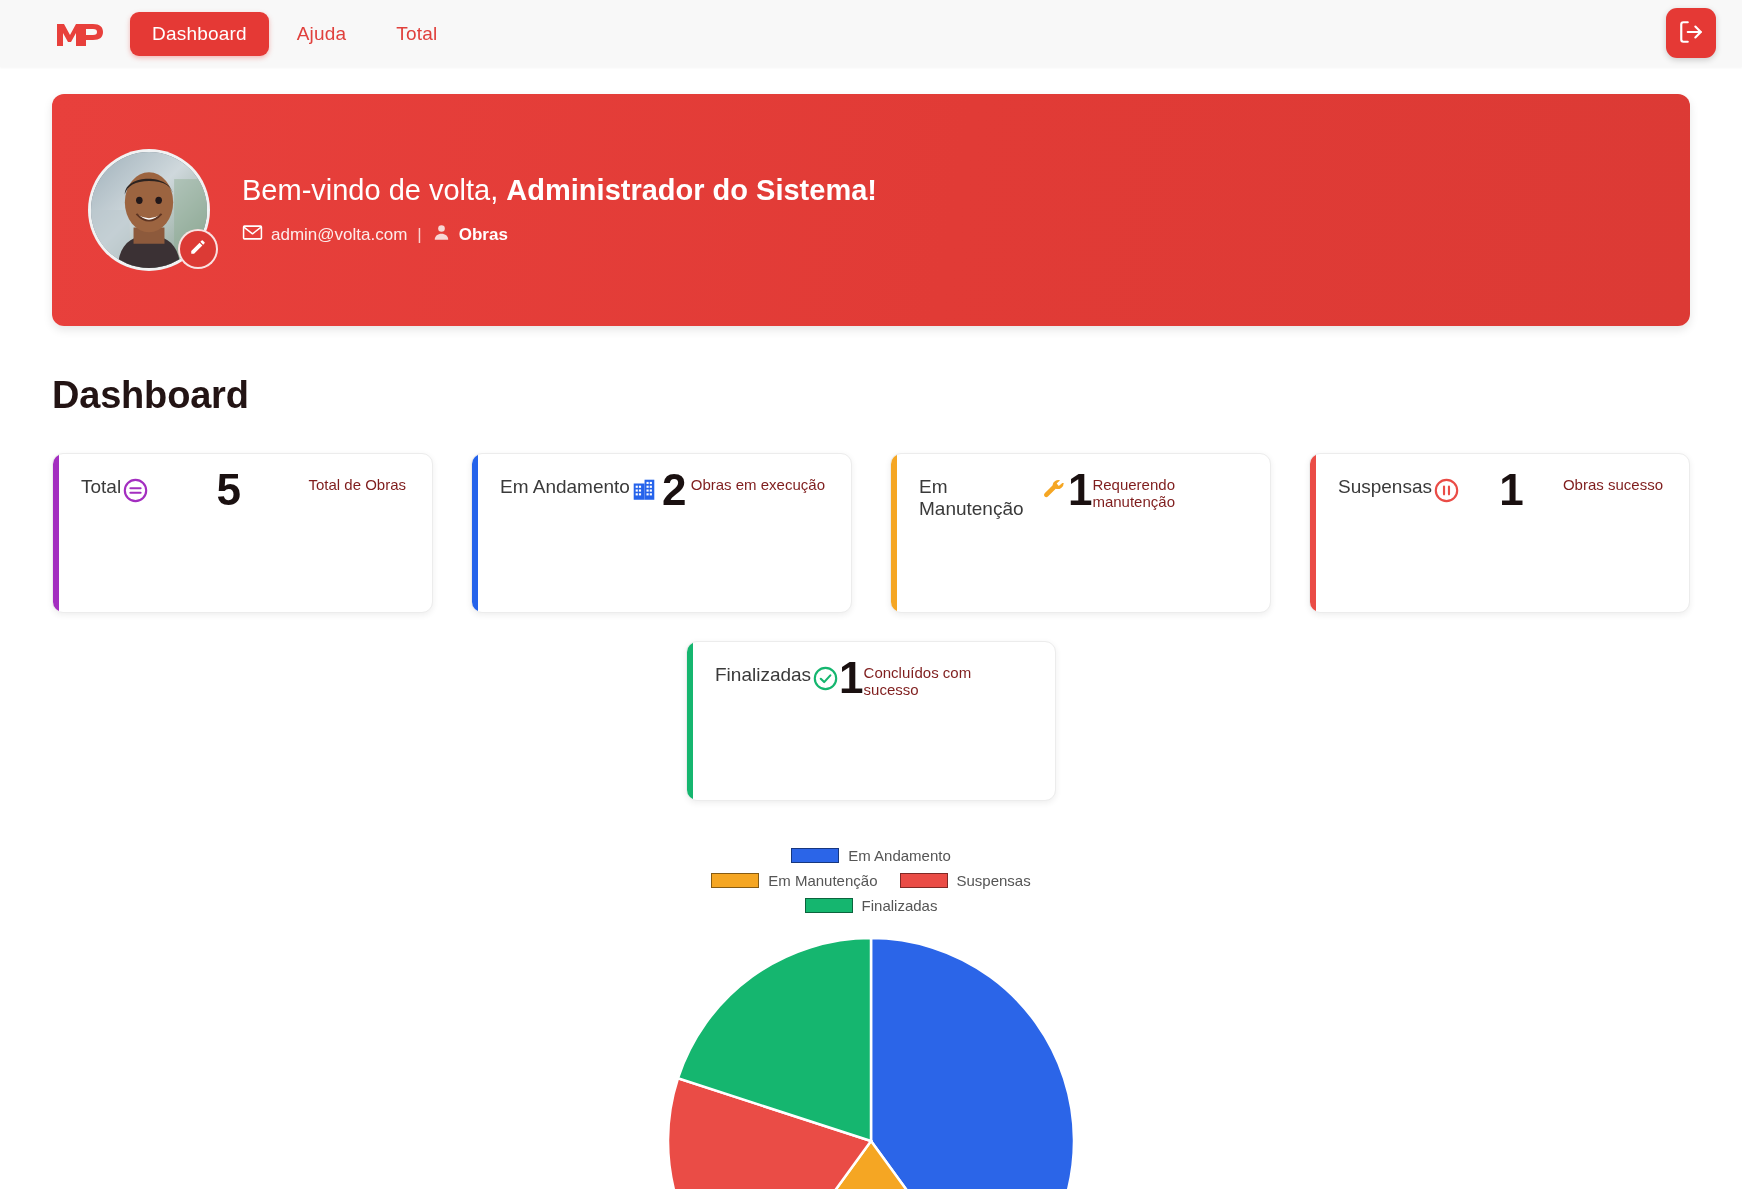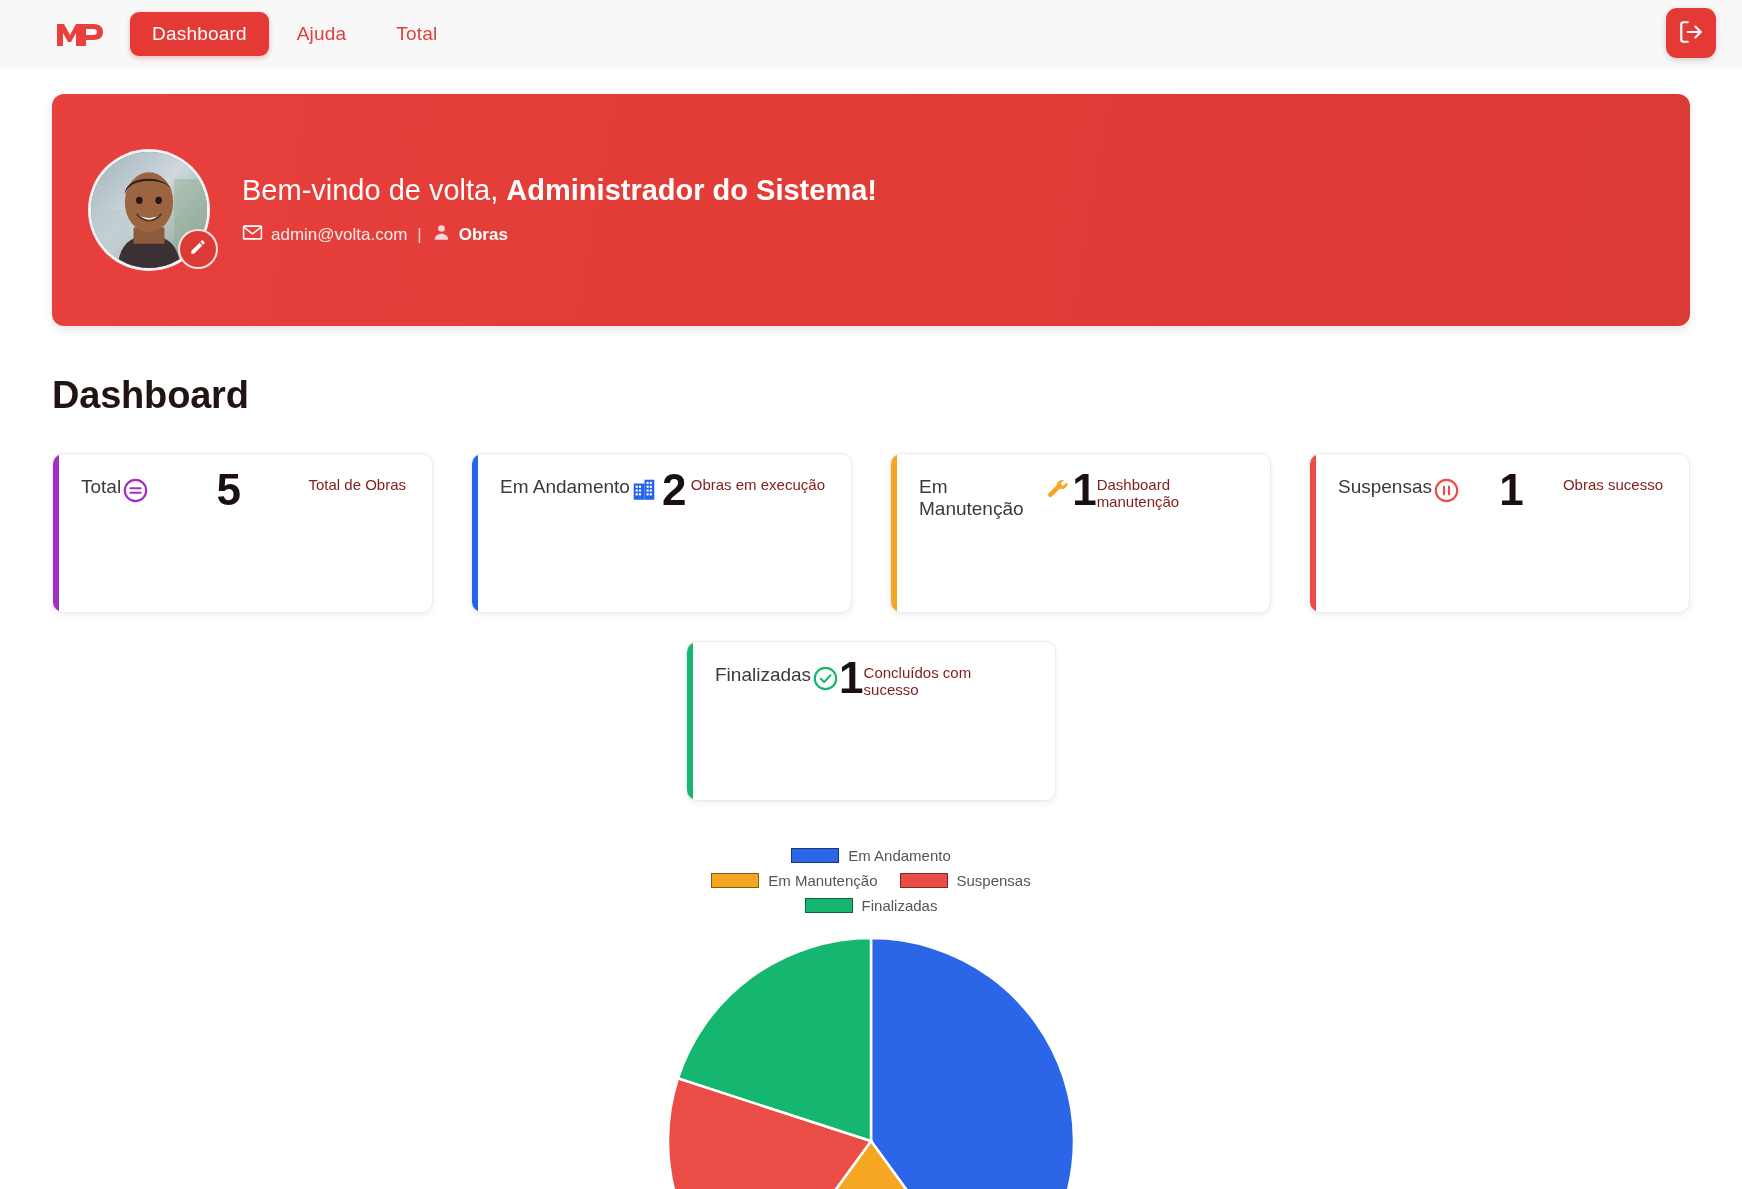--- a/index.html
+++ b/index.html
@@ -391,21 +391,21 @@
     <div class="stat-card" style="--accent:#f5a623">
       <div class="stat-head">
         <span class="stat-label">Em Manutenção</span>
         <span class="stat-icon">
           <svg width="26" height="26" viewBox="0 0 24 24" aria-hidden="true">
             <path d="M21 5.5a5.6 5.6 0 0 1-7.4 5.3L6.4 18a2.1 2.1 0 1 1-3-3l7.2-7.2A5.6 5.6 0 0 1 17.6 3l-3.1 3.1 1.9 2.3 3.3-2.9A5.6 5.6 0 0 1 21 5.5z" fill="#f5a623"></path>
           </svg>
         </span>
       </div>
       <div class="stat-value">1</div>
-      <div class="stat-sub">Dashboard manutenção</div>
+      <div class="stat-sub">Requerendo manutenção</div>
     </div>
 
     <div class="stat-card" style="--accent:#ea4c46">
       <div class="stat-head">
         <span class="stat-label">Suspensas</span>
         <span class="stat-icon">
           <svg width="27" height="27" viewBox="0 0 24 24" fill="none" stroke="#ea4c46" stroke-width="1.9" stroke-linecap="round">
             <circle cx="12" cy="12" r="9.5"></circle>
             <line x1="9.8" y1="8.6" x2="9.8" y2="15.4"></line>
             <line x1="14.2" y1="8.6" x2="14.2" y2="15.4"></line>

